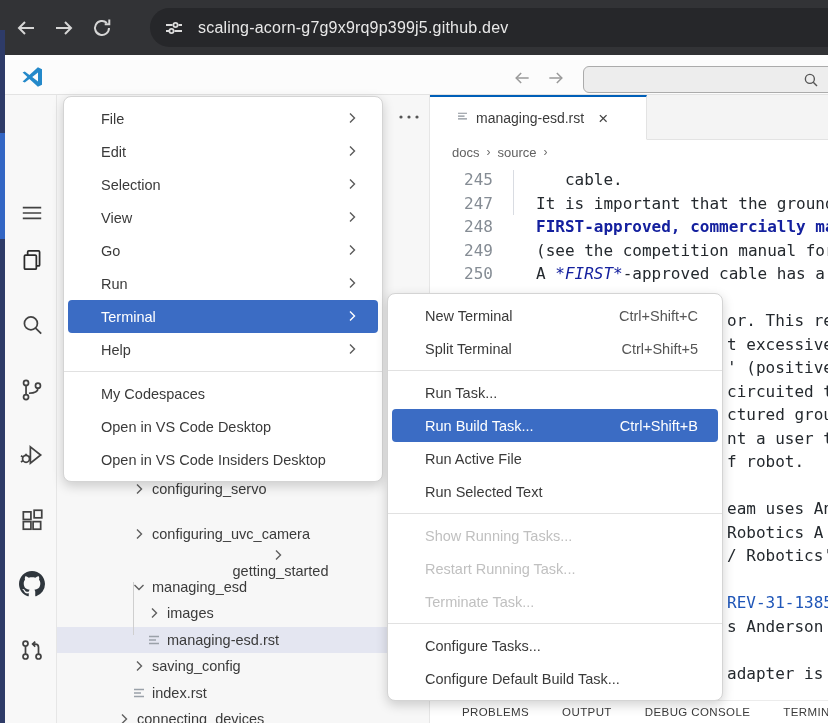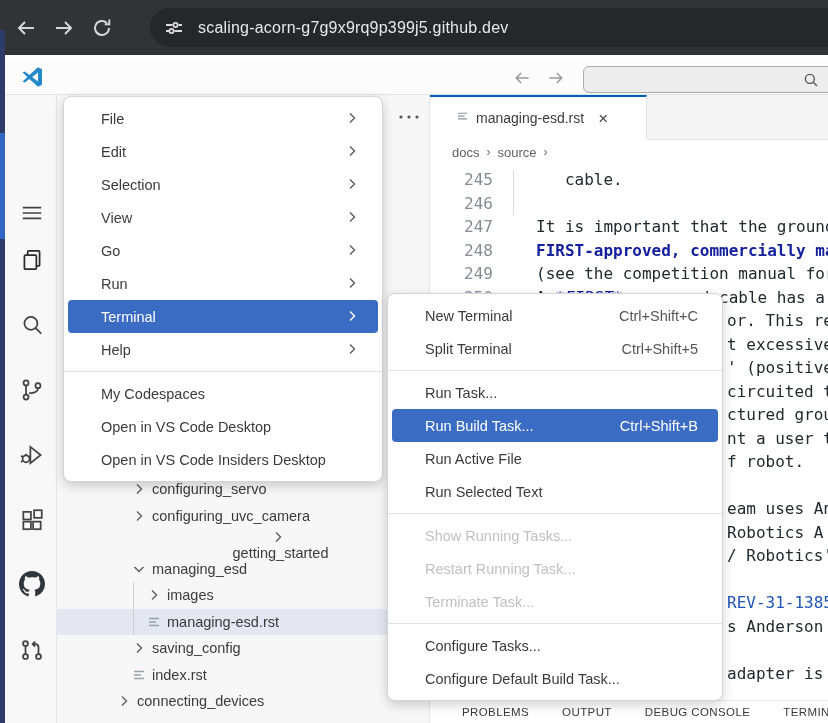--- a/index.html
+++ b/index.html
@@ -219,21 +219,21 @@
     </span>
     <div class="tree" id="tree">
         <div class="trow" style="padding-left: 74px;">
           <span class="tmark">
             <svg viewBox="0 0 16 16" fill="none" stroke="#5f5f5f" stroke-width="1.4">
               <path d="M6 3.5 10.5 8 6 12.5"></path>
             </svg>
           </span>
           <span>configuring_servo</span>
         </div>
-        <div class="trow" style="padding-left: 74px;">
+        <div class="trow" style="padding-left: 74px; margin-top: 18px;">
           <span class="tmark">
             <svg viewBox="0 0 16 16" fill="none" stroke="#5f5f5f" stroke-width="1.4">
               <path d="M6 3.5 10.5 8 6 12.5"></path>
             </svg>
           </span>
           <span>configuring_uvc_camera</span>
         </div>
         <div class="trow" style="padding-left: 74px; flex-direction: column;">
           <span class="tmark">
             <svg viewBox="0 0 16 16" fill="none" stroke="#5f5f5f" stroke-width="1.4">
@@ -311,24 +311,20 @@
         <span>source</span>
         <span class="bc-sep">›</span>
       </div>
     <div class="editor-content" id="editor-content">
       <div class="code-guide"></div>
     <div class="cl">
           <span class="num">245</span>
           <span class="code"><span>   cable.</span></span>
         </div>
         <div class="cl">
-          <span class="num">246</span>
-          <span class="code"></span>
-        </div>
-        <div class="cl">
           <span class="num">247</span>
           <span class="code"><span>It is important that the ground</span></span>
         </div>
         <div class="cl">
           <span class="num">248</span>
           <span class="code"><span class="seg-strong">FIRST-approved, commercially ma</span></span>
         </div>
         <div class="cl">
           <span class="num">249</span>
           <span class="code"><span>(see the competition manual for</span></span>

